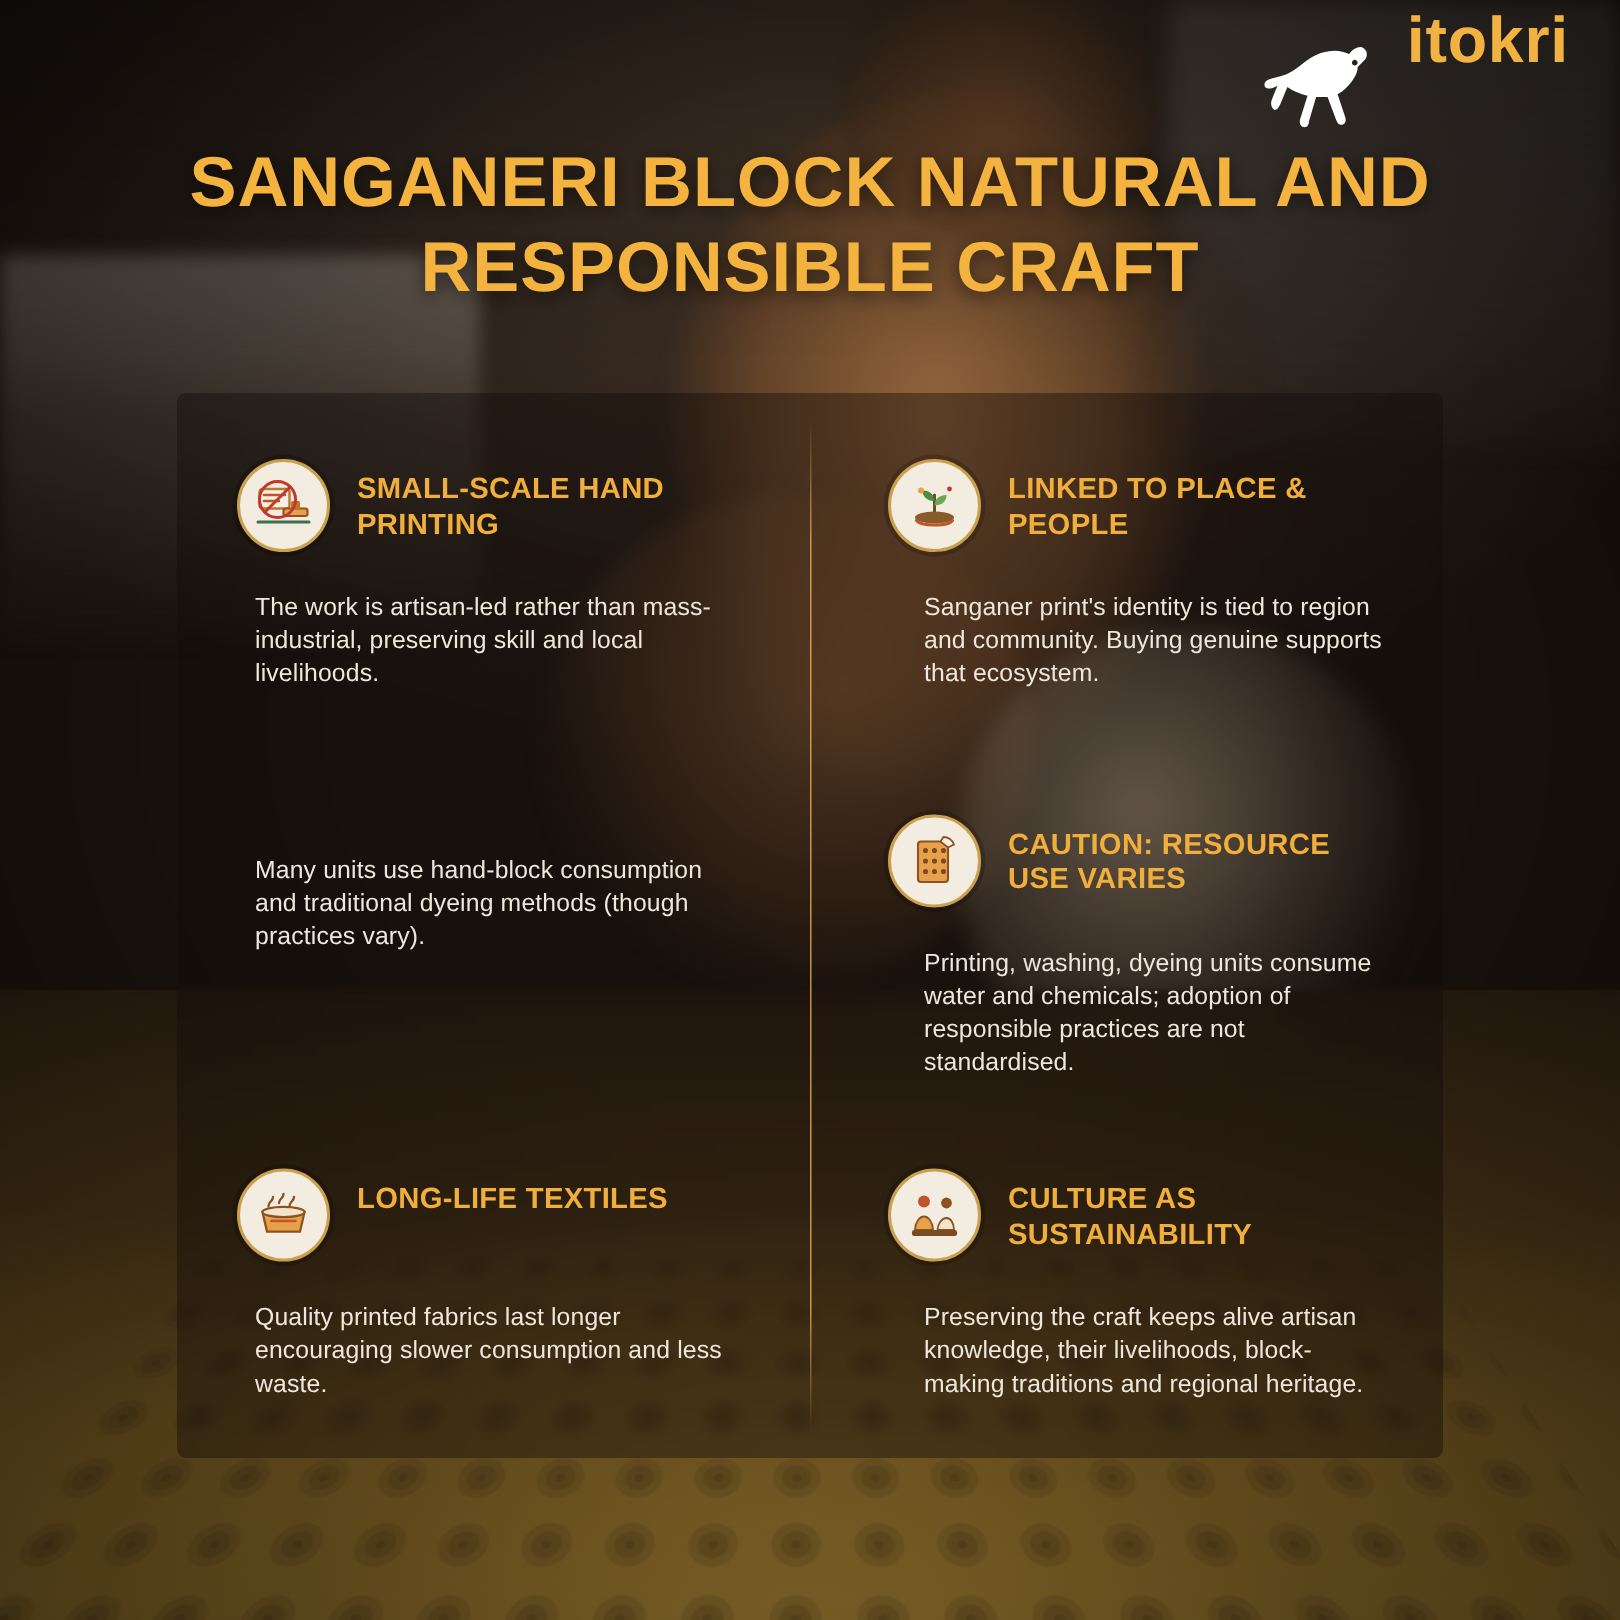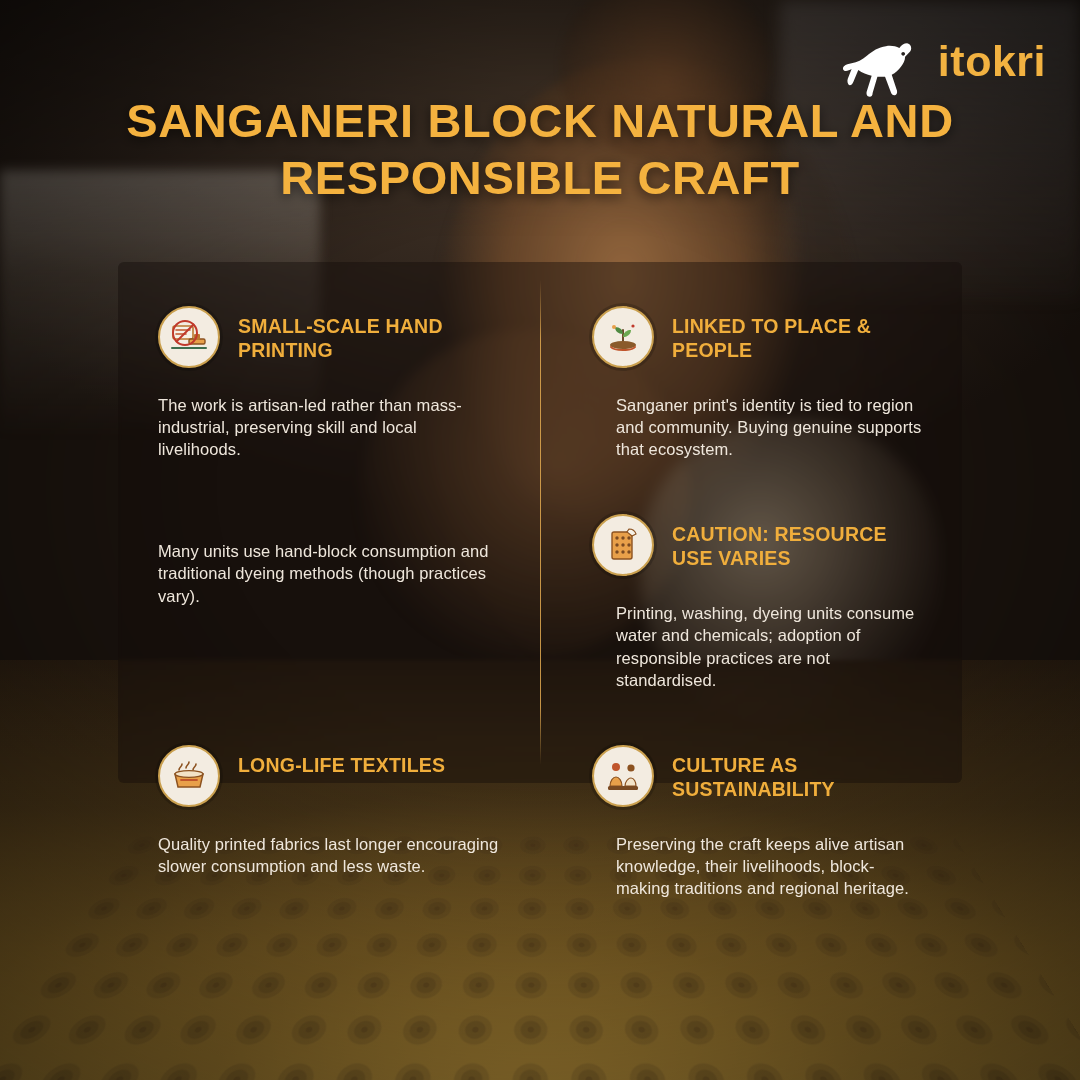--- a/index.html
+++ b/index.html
@@ -102,23 +102,22 @@
     position: absolute;
     inset: 0;
     background:
       radial-gradient(ellipse 85% 70% at 50% 45%, rgba(0,0,0,0) 35%, rgba(0,0,0,.55) 100%),
       linear-gradient(180deg, rgba(0,0,0,.25) 0%, rgba(0,0,0,0) 22%);
   }
 
   
   .logo {
     position: absolute;
-    top: 28px; right: 34px;
+    top: 16px; right: 34px;
     display: flex;
-    align-items: center;
     gap: 4px;
   }
   .logo-mark {
     width: 96px; height: 86px;
     display: block;
   }
   .logo-word {
     font-size: 43px;
     font-weight: 700;
     letter-spacing: .5px;
@@ -140,21 +139,21 @@
     text-shadow: 0 3px 12px rgba(0,0,0,.55);
     padding: 0 110px;
   }
 
   
   .panel {
     position: absolute;
     left: 118px;
     top: 262px;
     width: 844px;
-    height: 521px;
+    height: 710px;
     background: rgba(18, 13, 10, 0.42);
     border-radius: 6px;
     backdrop-filter: blur(2px);
   }
   .panel-divider {
     position: absolute;
     left: 50%;
     top: 18px;
     bottom: 18px;
     width: 1px;
@@ -205,21 +204,21 @@
     text-transform: uppercase;
   }
   .cell-body {
     color: #efe7dc;
     font-size: 16.5px;
     line-height: 1.34;
     margin-top: 26px;
     letter-spacing: .1px;
     margin-left: 24px;
   }
-  .cell.col-left .cell-body { margin-left: 0; }
+  .cell.col-left .cell-body { margin-left: 12px; }
 </style>
 </head>
 <body>
 
 <div id="poster">
 
   <div class="bg-base"></div>
   <div class="bg-window"></div>
   <div class="bg-table-left"></div>
   <div class="fig-torso"></div>

